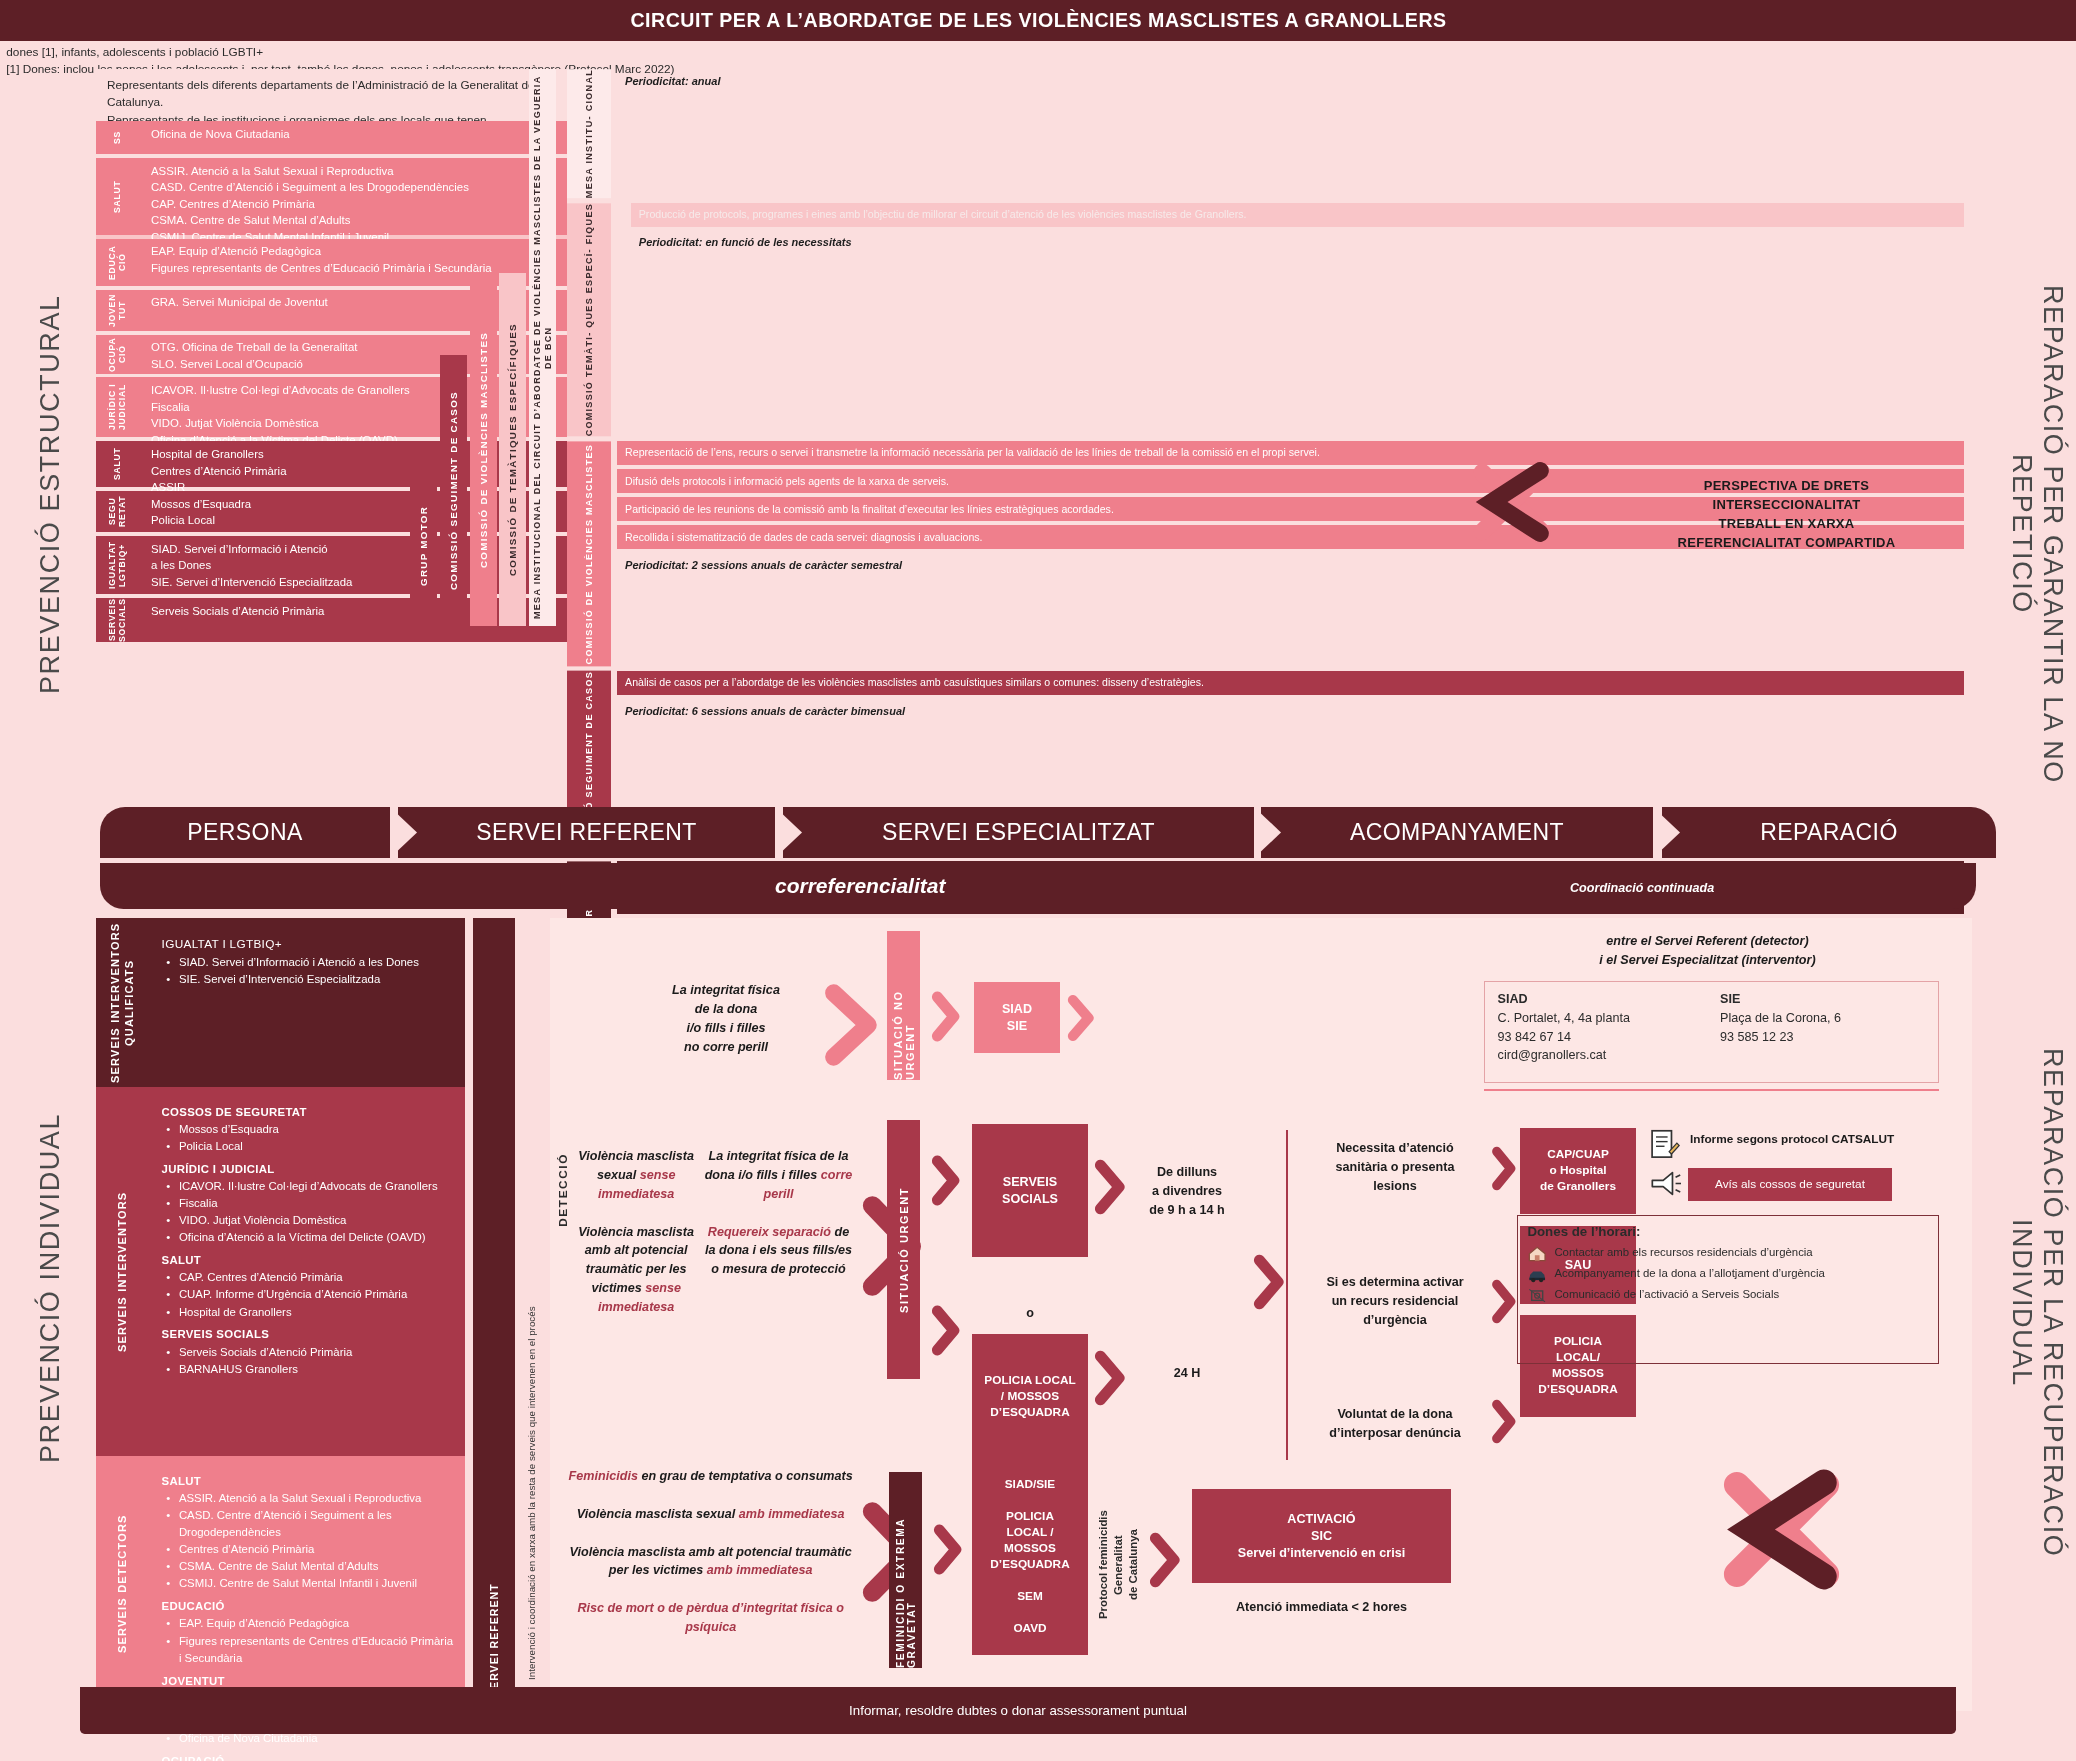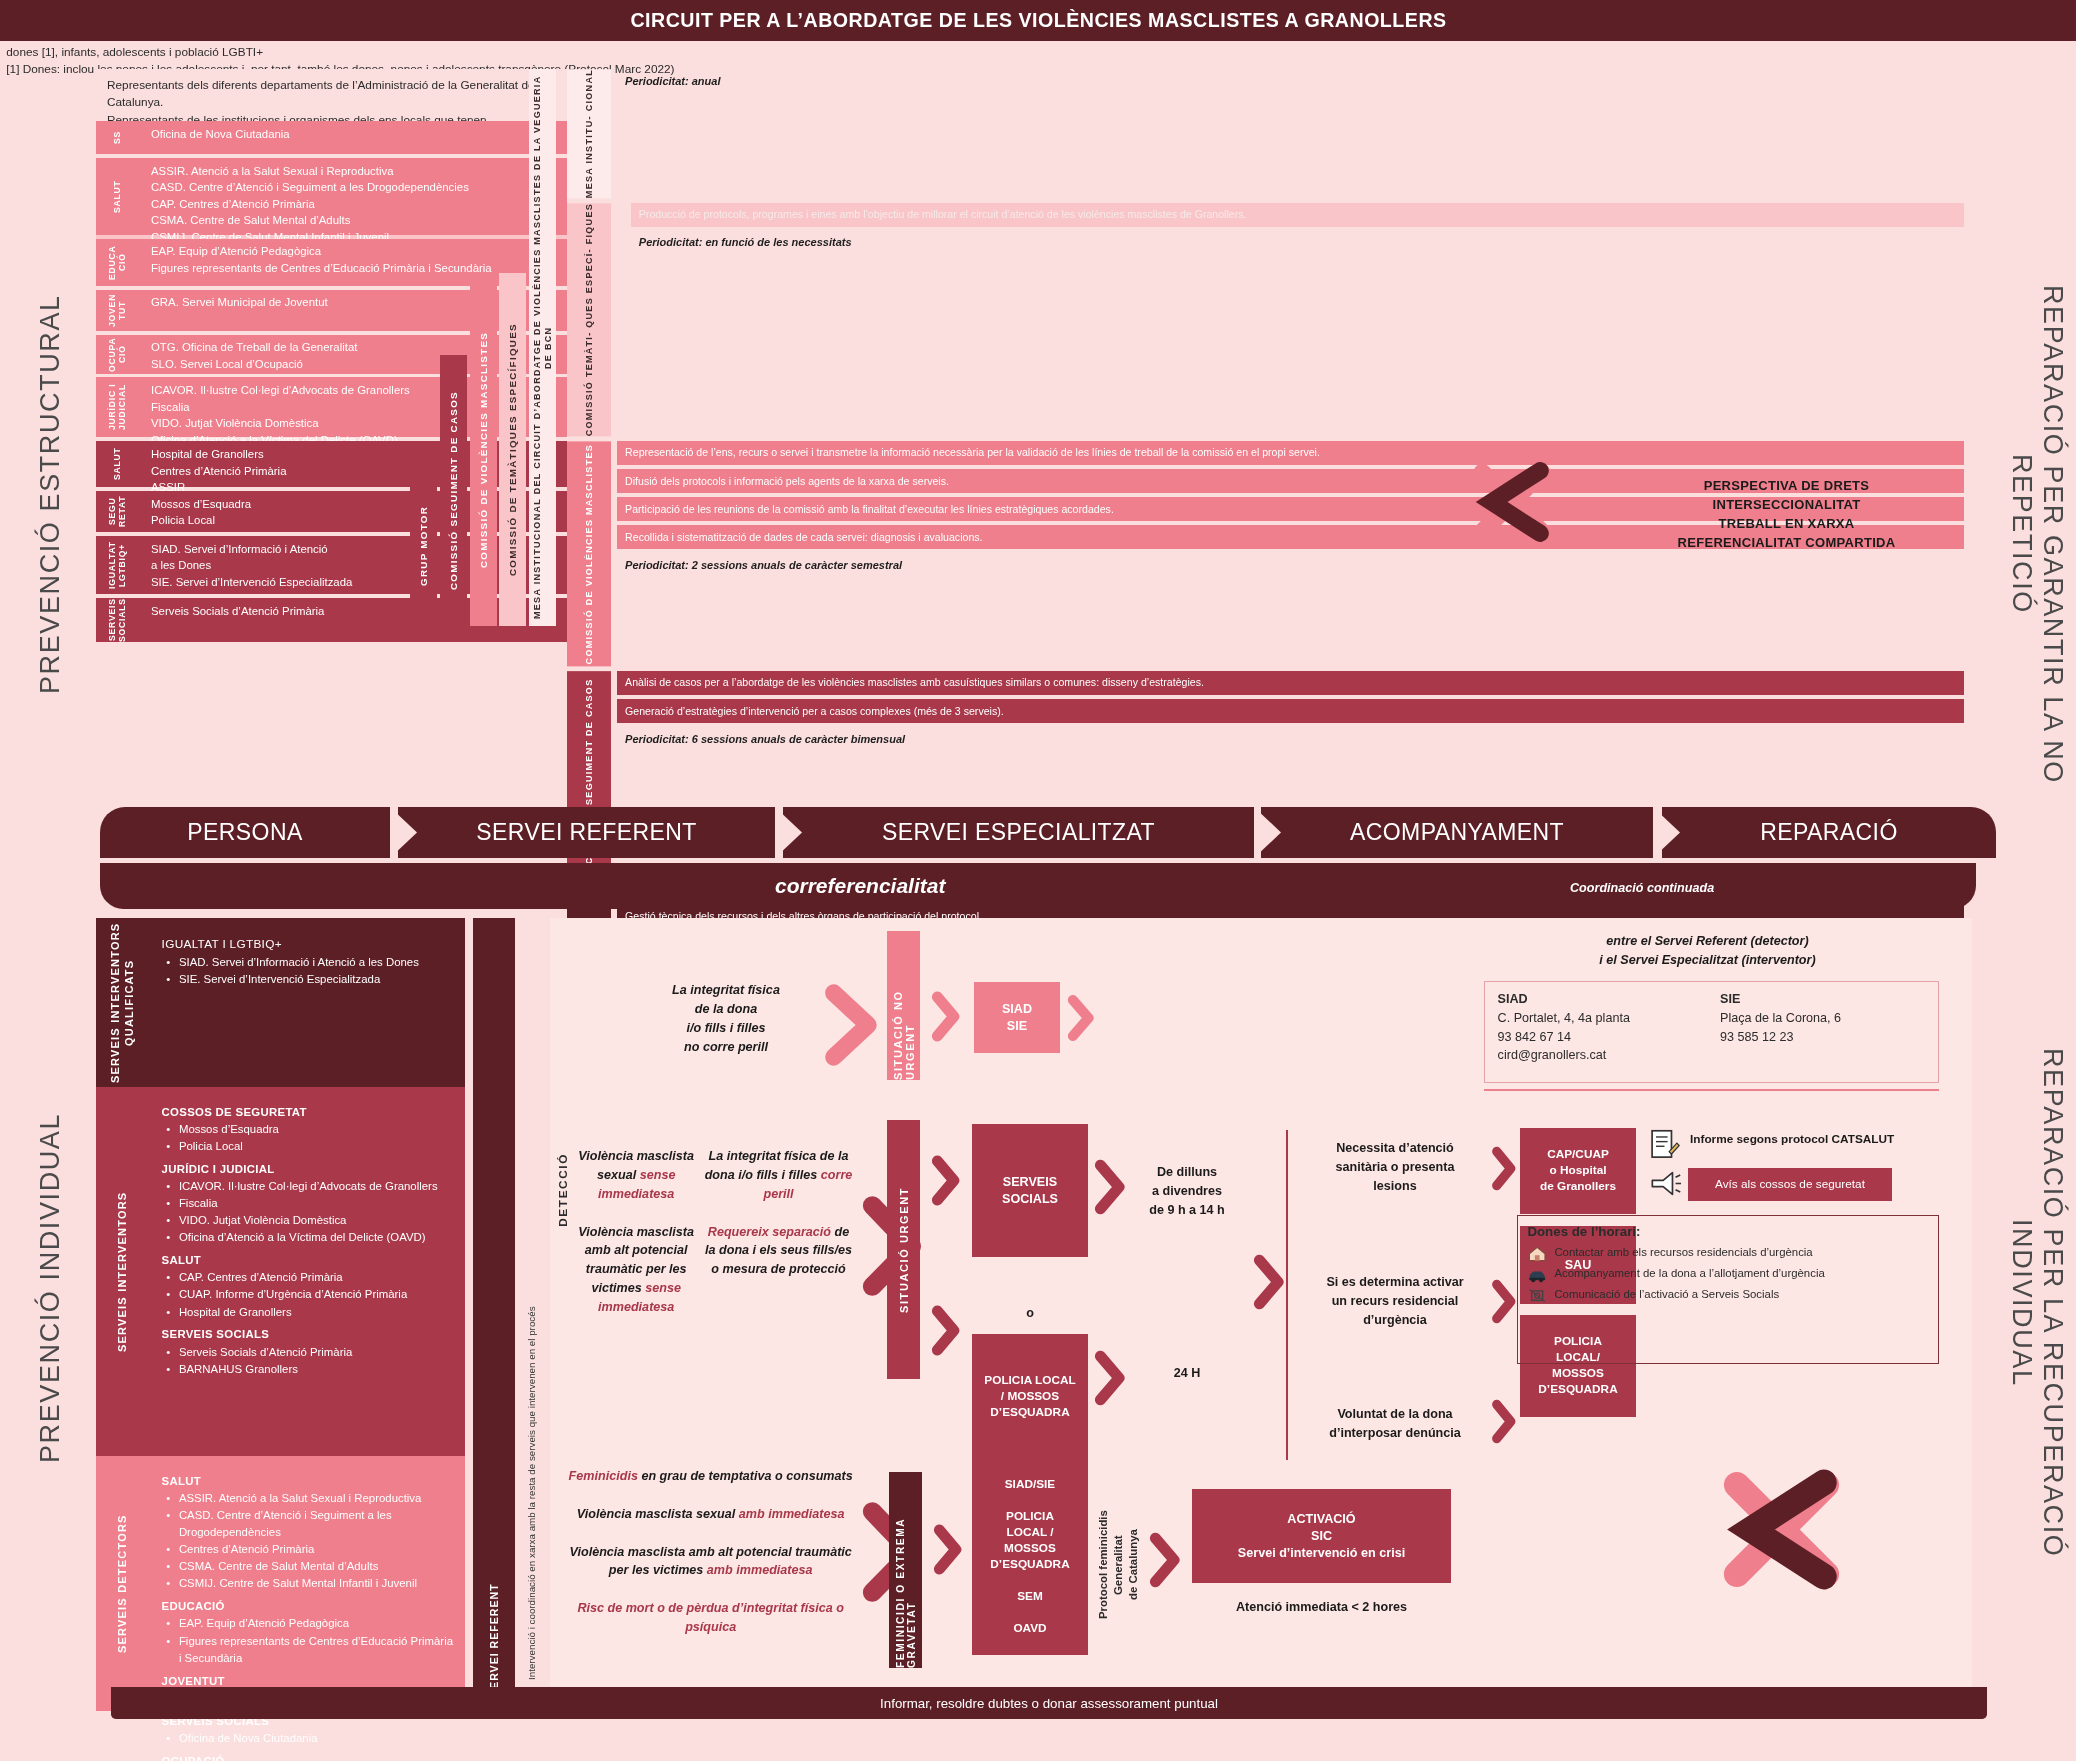--- a/index.html
+++ b/index.html
@@ -147,21 +147,21 @@
   .cc-col{ position:absolute; font-size:12.6px; line-height:1.5; }
   .cc-col b{ font-size:12.6px; }
 
   
   #fora{ position:absolute; left:967px; top:297px; width:422px; height:149px;
          border:1.2px solid #7d3038; padding:7.8px 9.4px; }
   #fora h4{ font-size:13.3px; font-weight:bold; margin-bottom:6.3px; }
   .fora-li{ position:relative; padding-left:27px; font-size:11.4px; font-weight:normal; line-height:1.35; margin-bottom:5.5px; }
   .fora-ic{ position:absolute; left:0; top:0; width:20.4px; height:17.3px; }
 
-  #footerbar{ position:absolute; left:111px; top:1687px; width:1876px; height:32px; background:#5d1f26;
+  #footerbar{ position:absolute; left:80px; top:1687px; width:1876px; height:47px; background:#5d1f26;
               color:#fff; display:flex; align-items:center; justify-content:center; font-size:13.3px; border-radius:0 0 4.7px 4.7px;}
 
   .xlogo{ position:absolute; }
 </style>
 </head>
 <body>
 
 <div id="titlebar">
   <span>CIRCUIT PER A L’ABORDATGE DE LES VIOLÈNCIES MASCLISTES A GRANOLLERS</span>
 </div>
@@ -274,21 +274,20 @@
           <div class="crow" style="background: rgb(239, 127, 140); color: rgb(255, 255, 255);">Participació de les reunions de la comissió amb la finalitat d’executar les línies estratègiques acordades.</div>
           <div class="crow" style="background: rgb(239, 127, 140); color: rgb(255, 255, 255);">Recollida i sistematització de dades de cada servei: diagnosis i avaluacions.</div>
           <div class="period">Periodicitat: 2 sessions anuals de caràcter semestral</div>
           <div style="height: 86px;"></div>
         </div>
       </div>
       <div style="display: flex; margin-bottom: 4.7px;">
         <div class="spine" style="width: 44px; flex: 0 0 44px; background: rgb(168, 56, 74); color: rgb(255, 255, 255); font-size: 9px;">COMISSIÓ SEGUIMENT DE CASOS</div>
         <div style="flex: 1 1 0%; padding-left: 6.3px;">
           <div class="crow" style="background: rgb(168, 56, 74); color: rgb(255, 255, 255);">Anàlisi de casos per a l’abordatge de les violències masclistes amb casuístiques similars o comunes: disseny d’estratègies.</div>
-          <div class="crow" style="background: rgb(168, 56, 74); color: rgb(255, 255, 255);">Generació d’estratègies d’intervenció per a casos complexes (més de 3 serveis).</div>
           <div class="period">Periodicitat: 6 sessions anuals de caràcter bimensual</div>
           <div style="height: 118px;"></div>
         </div>
       </div>
       <div style="display: flex; margin-bottom: 4.7px;">
         <div class="spine" style="width: 44px; flex: 0 0 44px; background: rgb(93, 31, 38); color: rgb(255, 255, 255); font-size: 9px;">GRUP MOTOR</div>
         <div style="flex: 1 1 0%; padding-left: 6.3px;">
           <div class="crow" style="background: rgb(93, 31, 38); color: rgb(255, 255, 255);">Lideratge de l’actualització i la implementació del protocol al municipi.</div>
           <div class="crow" style="background: rgb(93, 31, 38); color: rgb(255, 255, 255);">Gestió tècnica dels recursos i dels altres òrgans de participació del protocol.</div>
           <div class="crow" style="background: rgb(93, 31, 38); color: rgb(255, 255, 255);">Recollida d’incidències sobre casos atesos pels diferents serveis.</div>

